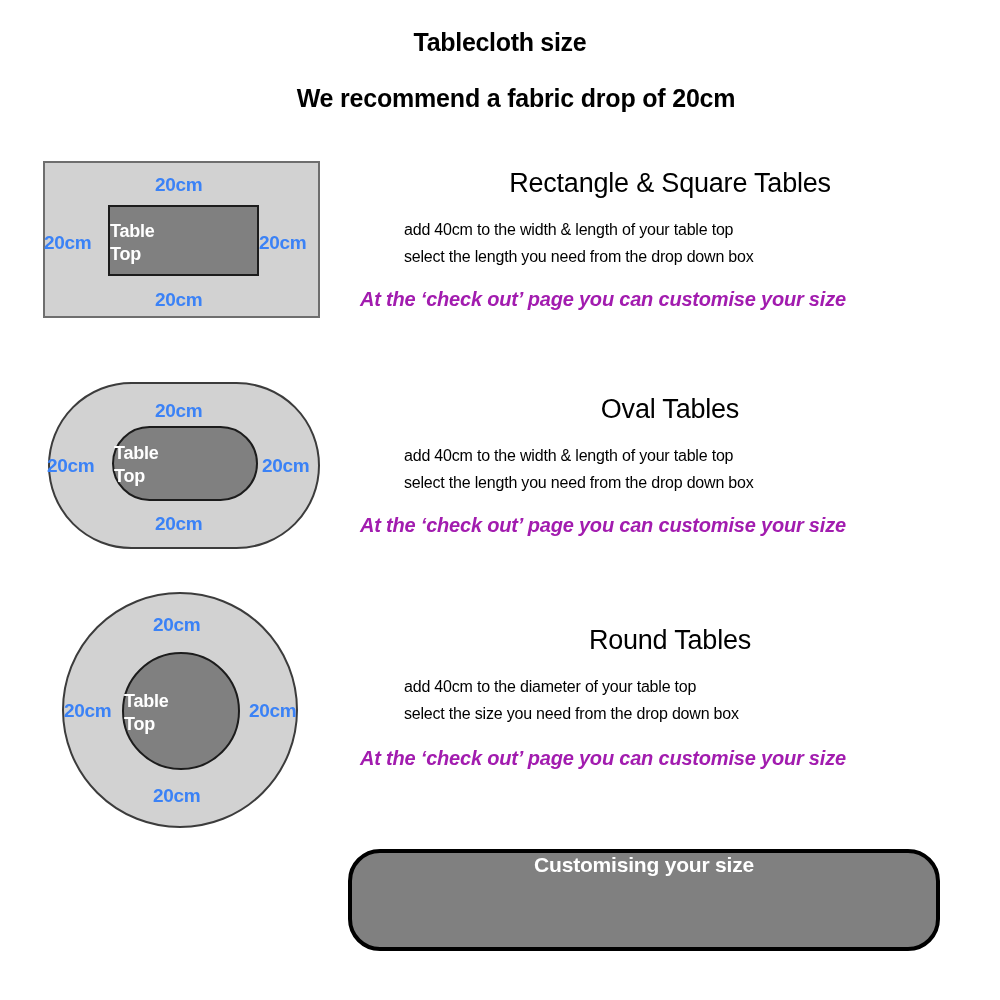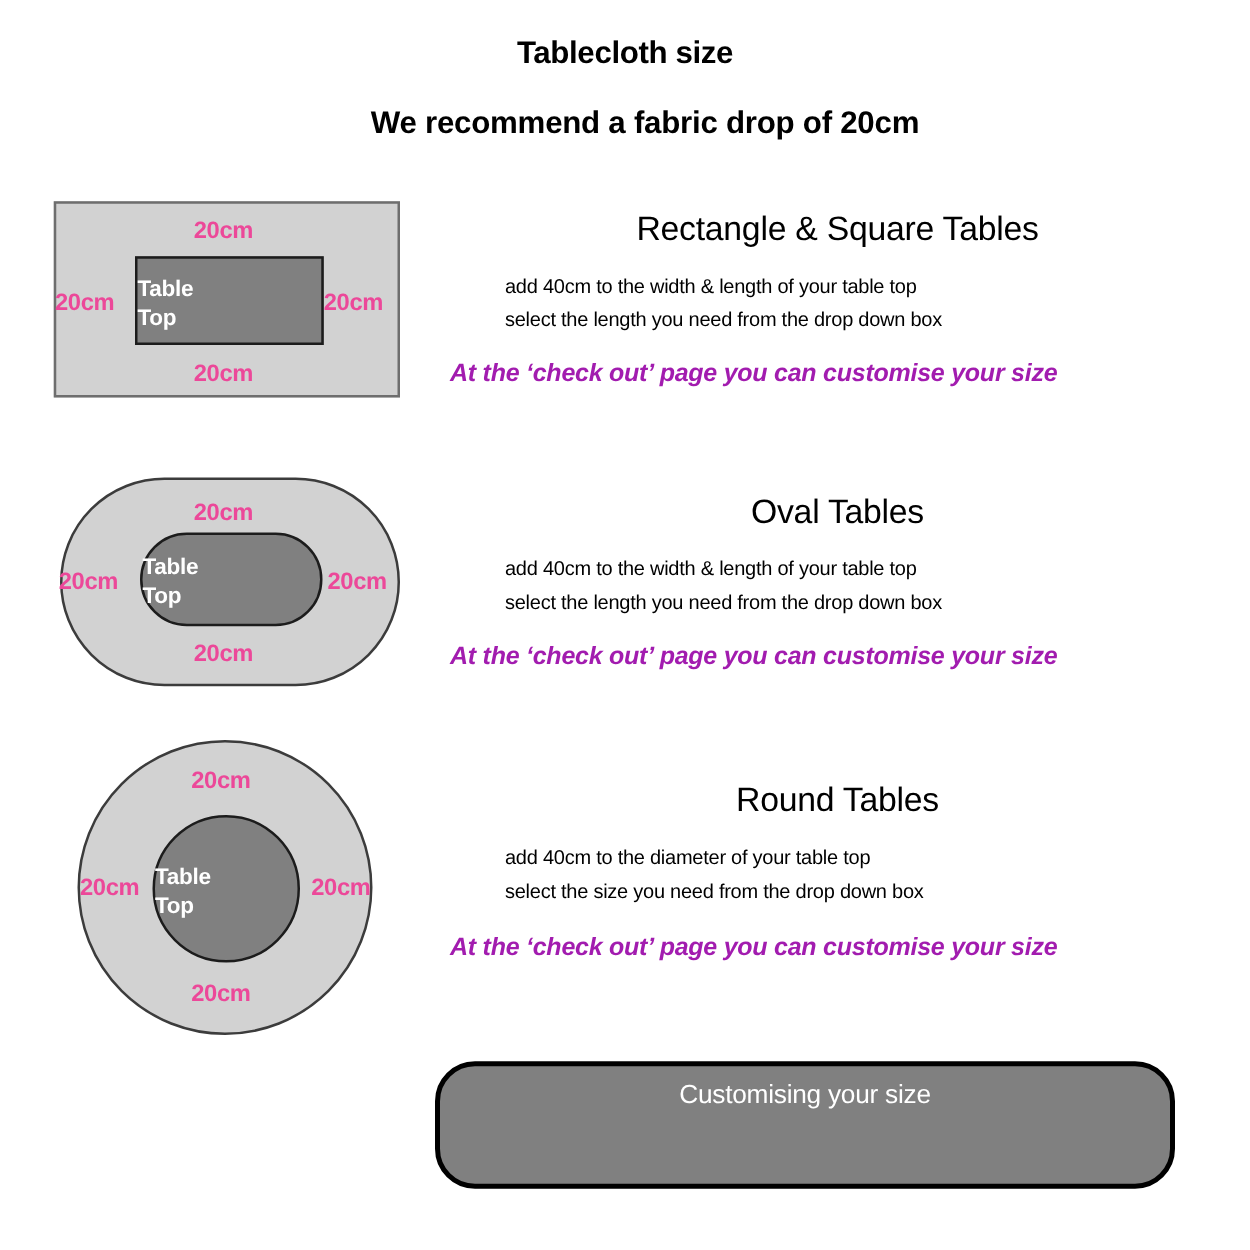--- a/index.html
+++ b/index.html
@@ -40,21 +40,21 @@
     font-size: 25px;
     font-weight: bold;
     letter-spacing: -0.2px;
   }
 
   
   .cm-label {
     position: absolute;
     font-size: 19px;
     font-weight: bold;
-    color: #ec4899;
+    color: #3b82f6;
     white-space: nowrap;
     letter-spacing: -0.3px;
     text-align: right;
   }
   .tabletop-label {
     position: absolute;
     left: 0;
     width: 100%;
     text-align: left;
     color: #ffffff;
@@ -194,23 +194,22 @@
     width: 592px;
     height: 102px;
     background: #808080;
     border: 4px solid #000000;
     border-radius: 32px;
     box-sizing: border-box;
     text-align: center;
     color: #ffffff;
   }
   #callout .callout-title {
-    margin-top: 11px;
     font-size: 21px;
-    font-weight: normal;
+    font-weight: bold;
     letter-spacing: -0.2px;
   }
   #callout .callout-line {
     font-size: 21px;
     line-height: 29px;
     letter-spacing: -0.2px;
   }
 </style>
 </head>
 <body>

